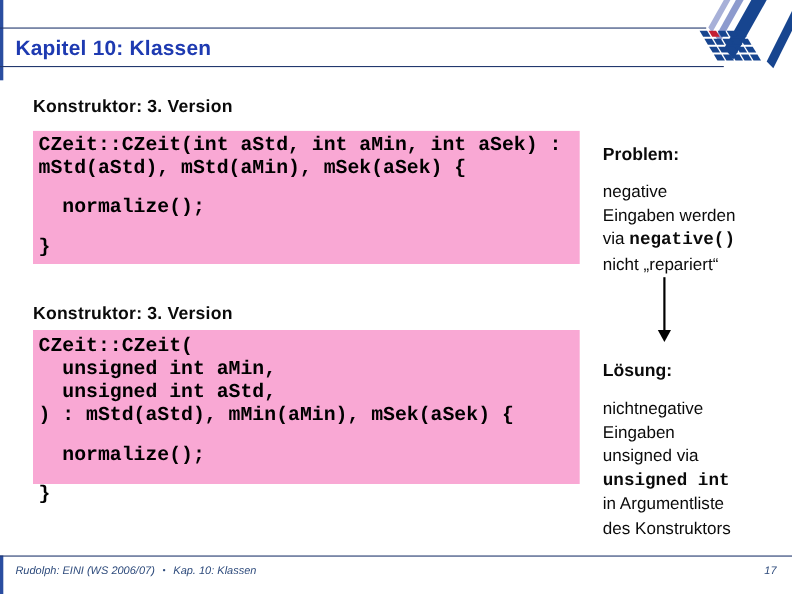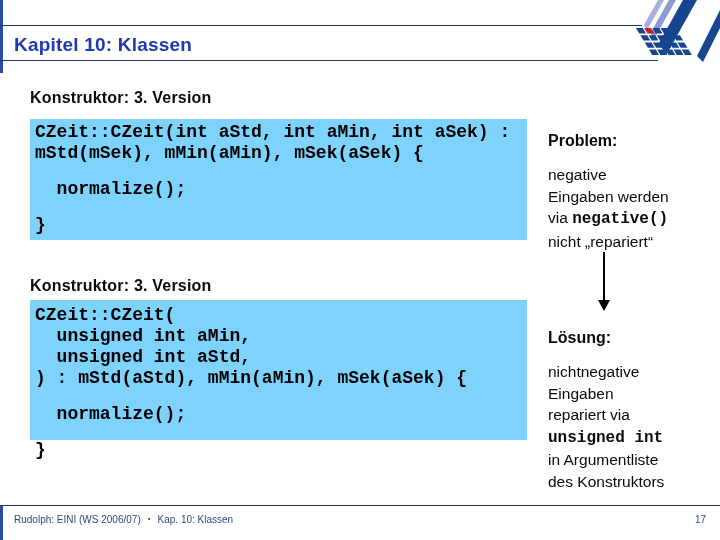--- a/index.html
+++ b/index.html
@@ -36,21 +36,21 @@
     position: absolute; left: 30px;
     margin: 0;
     font-size: 16px; font-weight: bold; color: #0a0a0a;
     letter-spacing: 0.2px;
   }
   .section-heading.s1 { top: 89px; }
   .section-heading.s2 { top: 277px; }
 
   .code-box {
     position: absolute; left: 30px; width: 497px;
-    background: #7dd3fc;
+    background: #f9a8d4;
     box-sizing: border-box;
     padding: 3px 0 0 5px;
   }
   .code-box.b1 { top: 119px; height: 121px; }
   .code-box.b2 { top: 300px; height: 140px; padding-top: 5px; }
   .code-line {
     font-family: "Liberation Mono", "DejaVu Sans Mono", monospace;
     font-weight: bold;
     font-size: 18px; line-height: 21px;
     color: #000000;
@@ -81,21 +81,21 @@
     position: absolute; left: 1px; top: 48px;
     width: 0; height: 0;
     border-left: 6px solid transparent;
     border-right: 6px solid transparent;
     border-top: 11px solid #000;
   }
 
   .footer-text {
     position: absolute; top: 514px; left: 14px; right: 14px;
     font-size: 10px; color: #2e4b7c;
-    display: flex; align-items: flex-start;
+    display: flex; align-items: flex-start; font-style: italic;
   }
   .footer-text .sep { margin: 0 7px; font-size: 8px; }
   .page-number { position: absolute; right: 0; top: 0; }
 </style>
 </head>
 <body>
 
 <div class="slide">
 
   <div class="accent-bar top"></div>
@@ -132,21 +132,21 @@
       <rect x="35.6" y="49.6" width="6.8" height="5.4" fill="#17458f"></rect>
       <rect x="43.8" y="49.6" width="6.8" height="5.4" fill="#17458f"></rect>
       <rect x="52" y="49.6" width="6.8" height="5.4" fill="#17458f"></rect>
     </g>
   </svg>
 
   <h2 class="section-heading s1">Konstruktor: 3. Version</h2>
 
   <div class="code-box b1">
     <div class="code-line">CZeit::CZeit(int aStd, int aMin, int aSek) :</div>
-    <div class="code-line">mStd(mSek), mMin(aMin), mSek(aSek) {</div>
+    <div class="code-line">mStd(aStd), mStd(aMin), mSek(aSek) {</div>
     <div class="code-gap"></div>
     <div class="code-line">  normalize();</div>
     <div class="code-gap"></div>
     <div class="code-line">}</div>
   </div>
 
   <div class="side-panel p1">
     <h3 class="side-heading">Problem:</h3>
     <div class="side-text">
       <span>negative</span><br>
@@ -172,21 +172,21 @@
     <div class="code-line">  normalize();</div>
     <div class="code-gap"></div>
     <div class="code-line">}</div>
   </div>
 
   <div class="side-panel p2">
     <h3 class="side-heading">Lösung:</h3>
     <div class="side-text">
       <span>nichtnegative</span><br>
       <span>Eingaben</span><br>
-      <span>repariert via</span><br>
+      <span>unsigned via</span><br>
       <span class="mono">unsigned int</span><br>
       <span>in Argumentliste</span><br>
       <span>des Konstruktors</span>
     </div>
   </div>
 
   <div class="footer-text">
     <span>Rudolph: EINI (WS 2006/07)</span>
     <span class="sep">•</span>
     <span>Kap. 10: Klassen</span>

